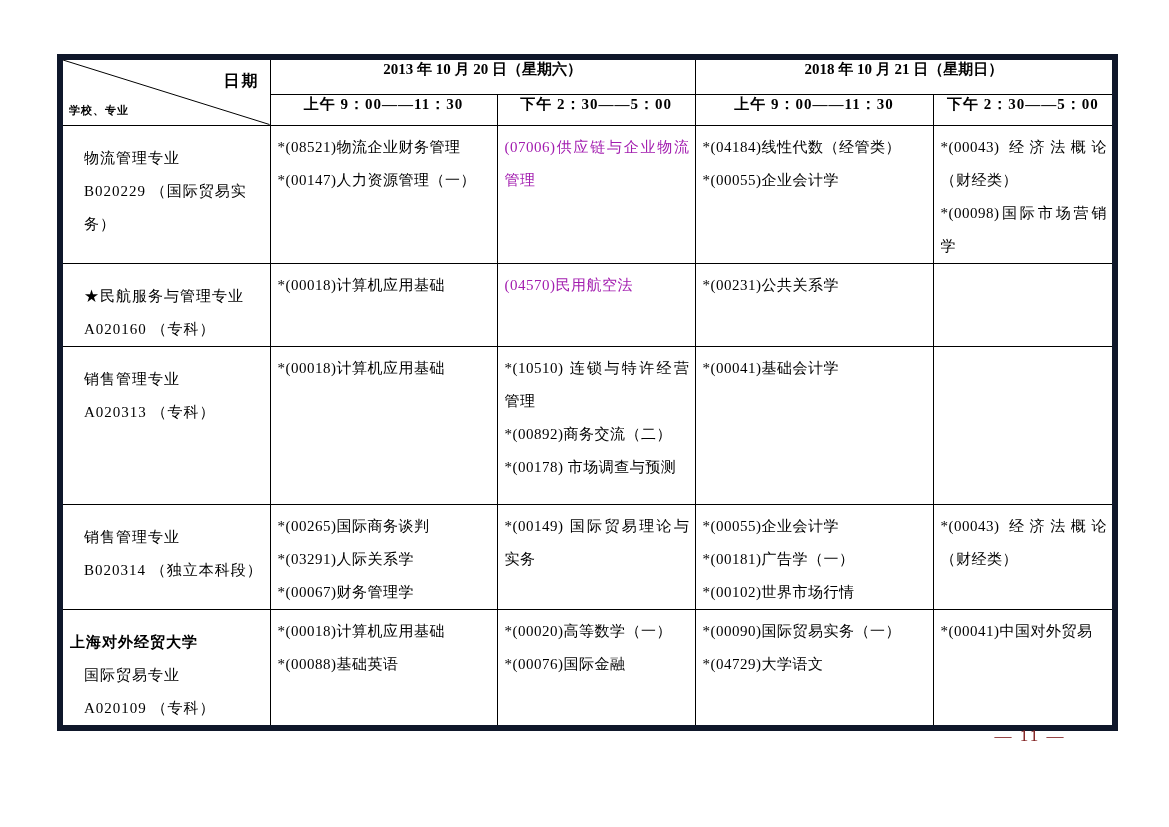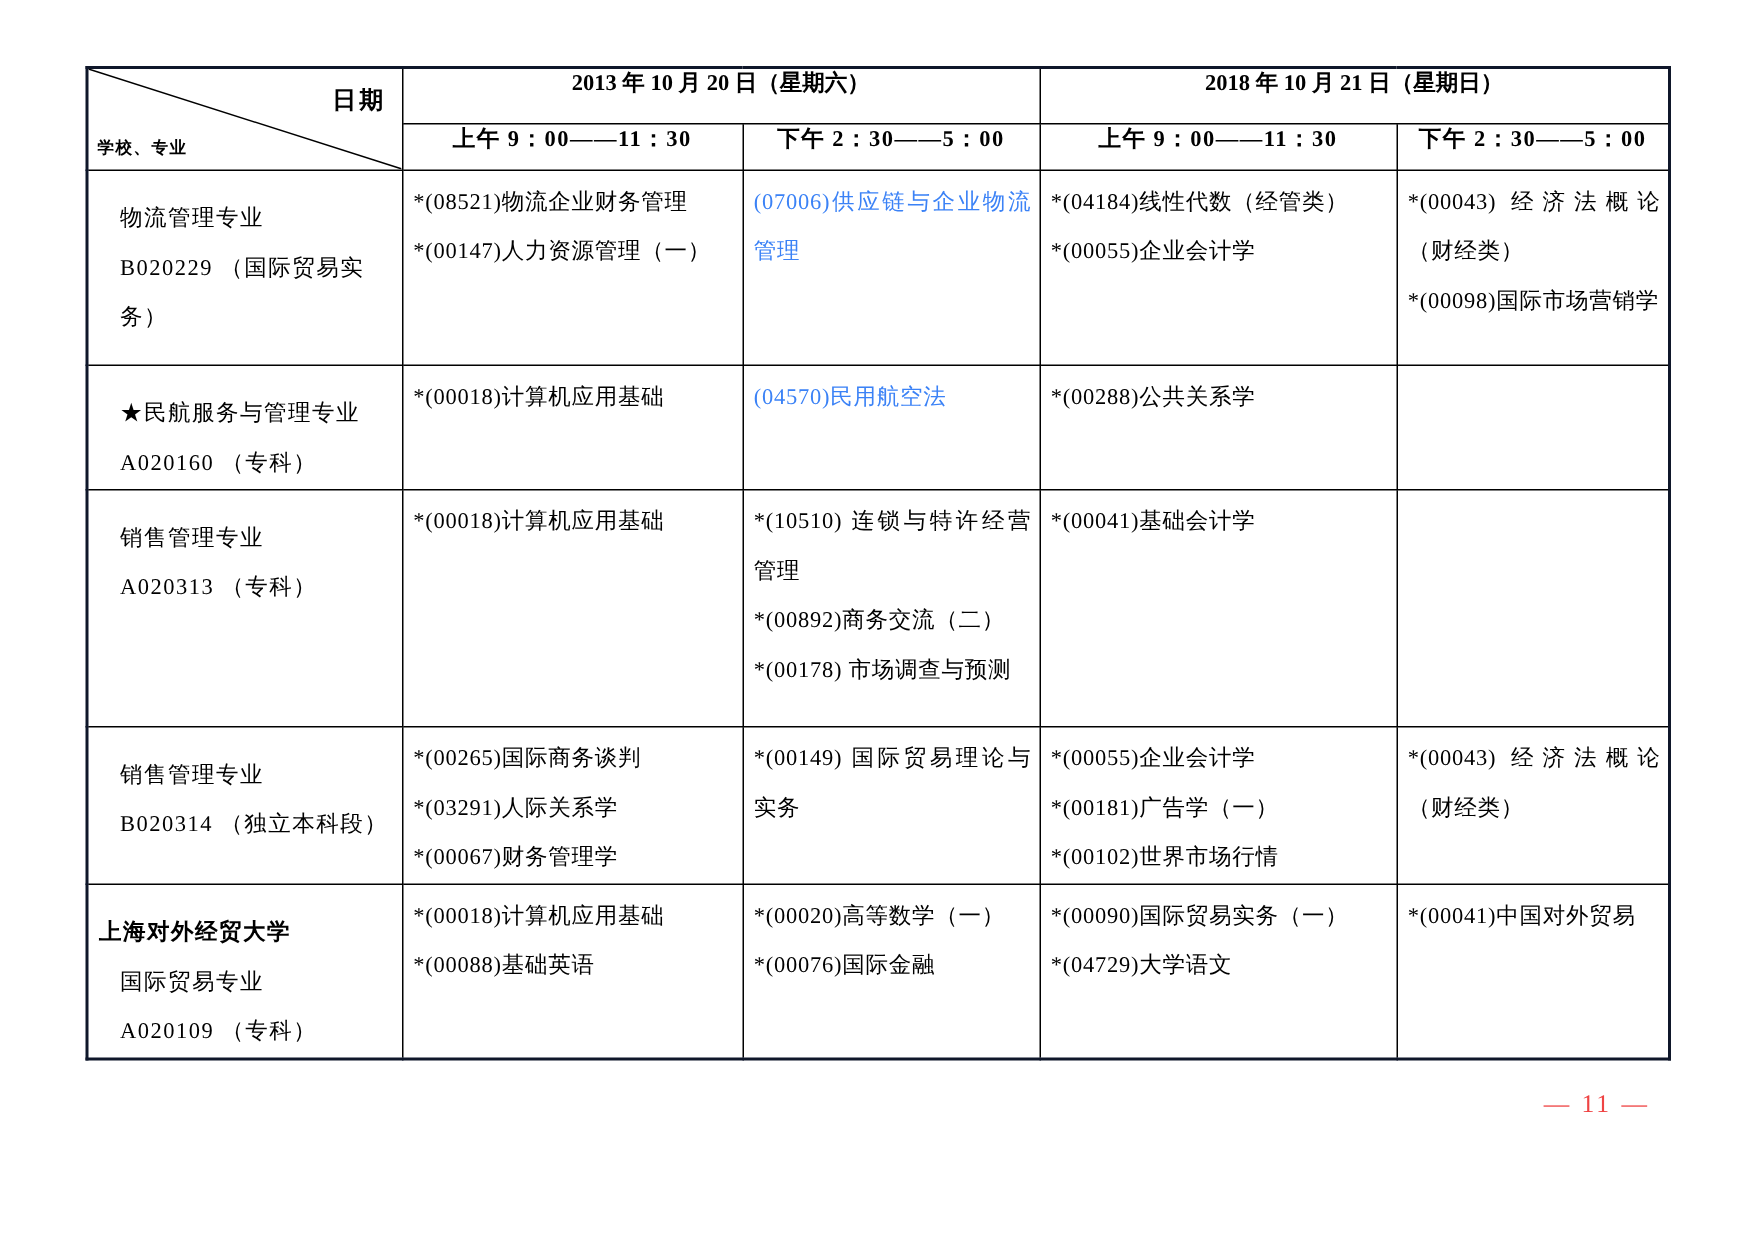--- a/index.html
+++ b/index.html
@@ -17,21 +17,21 @@
     top: 44px;
     width: 1055px;
     border-collapse: collapse;
     table-layout: fixed;
   }
   .exam-table th, .exam-table td {
     border: 1.5px solid #000;
     padding: 0;
     vertical-align: top;
   }
-  .exam-table { border: 2px solid #0f172a; }
+  .exam-table { border: 6px solid #0f172a; margin-top: 10px; }
   thead th {
     font-weight: bold;
     font-size: 15px;
     text-align: center;
     vertical-align: middle;
   }
   tr.date-row th { height: 37px; }
   tr.time-row th { height: 31px; letter-spacing: 1px; }
   th.diag-cell { position: relative; height: 68px; }
   th.diag-cell svg {
@@ -56,30 +56,30 @@
   td.course-cell {
     font-size: 15px;
     line-height: 33px;
     padding: 5px 5px 0 7px;
     letter-spacing: 0.5px;
   }
   .course {
     text-align: justify;
     text-justify: inter-ideograph;
   }
-  .course.red { color: #3b82f6; }
+  .course.red { color: #a21caf; }
   .page-number {
     position: absolute;
     left: 960px;
     top: 726px;
     width: 140px;
-    text-align: right;
+    text-align: center;
     font-size: 17px;
     letter-spacing: 2px;
-    color: #ef4444;
+    color: #7f1d1d;
   }
 </style>
 </head>
 <body>
 
 <table class="exam-table">
   <colgroup>
     <col style="width:210px">
     <col style="width:227px">
     <col style="width:198px">
@@ -132,21 +132,21 @@
           <div class="school-line indent">★民航服务与管理专业</div>
           <div class="school-line indent">A020160 （专科）</div>
         </td>
         <td class="course-cell">
           <div class="course">*(00018)计算机应用基础</div>
         </td>
         <td class="course-cell">
           <div class="course red">(04570)民用航空法</div>
         </td>
         <td class="course-cell">
-          <div class="course">*(00288)公共关系学</div>
+          <div class="course">*(00231)公共关系学</div>
         </td>
         <td class="course-cell"></td>
       </tr>
       <tr style="height: 158px;">
         <td class="school-cell">
           <div class="school-line indent">销售管理专业</div>
           <div class="school-line indent">A020313 （专科）</div>
         </td>
         <td class="course-cell">
           <div class="course">*(00018)计算机应用基础</div>

